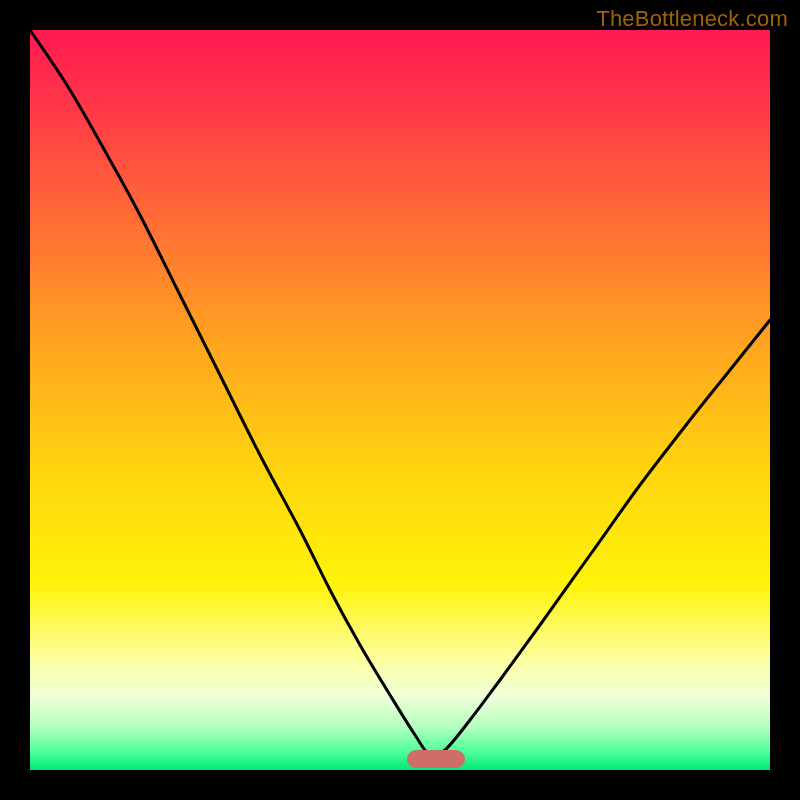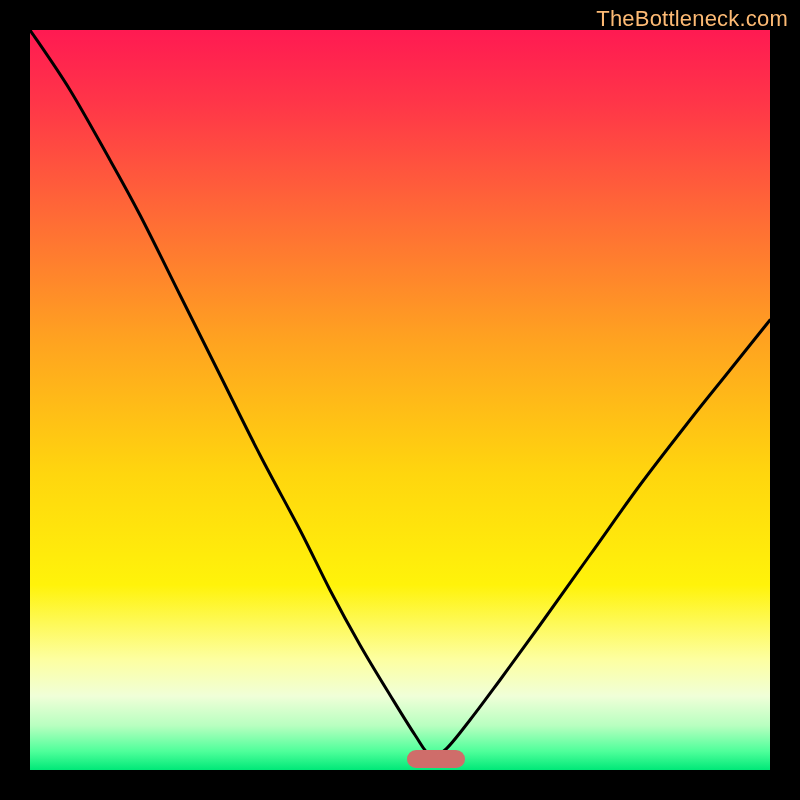--- a/index.html
+++ b/index.html
@@ -31,21 +31,21 @@
     position: absolute;
     left: 0;
     top: 0;
     width: 100%;
     height: 100%;
   }
   .watermark {
     position: absolute;
     top: 6px;
     right: 12px;
-    color: #fdba74;
+    color: #a16207;
     font-size: 22px;
     font-weight: 500;
     letter-spacing: 0.2px;
   }
   svg.curve {
     position: absolute;
     left: 0;
     top: 0;
   }
   .marker {

